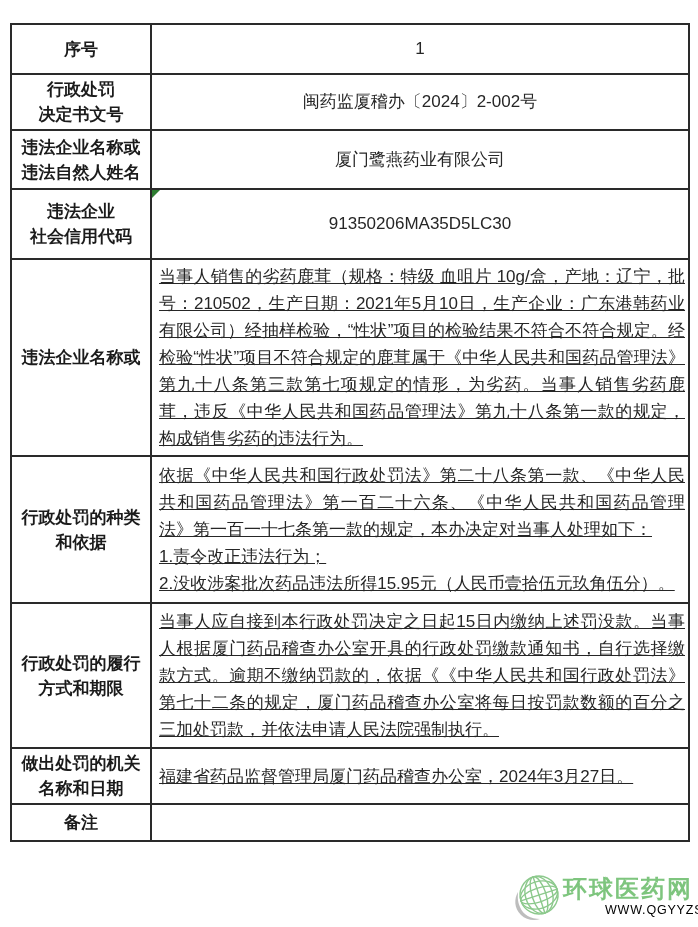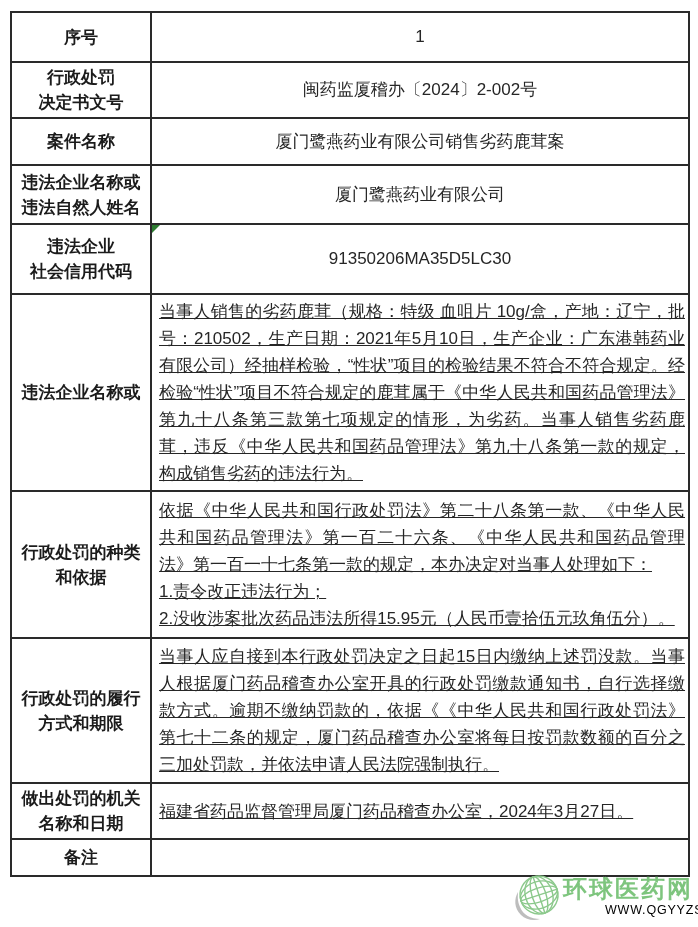--- a/index.html
+++ b/index.html
@@ -7,21 +7,21 @@
   body {
     width: 698px; height: 927px;
     background: #ffffff;
     font-family: "Liberation Sans", sans-serif;
     position: relative;
     overflow: hidden;
     color: #262626;
   }
   table.penalty-table {
     position: absolute;
-    left: 10px; top: 11px;
+    left: 10px; top: 23px;
     width: 678px;
     border-collapse: collapse;
     table-layout: fixed;
   }
   col.c-label { width: 140px; }
   col.c-value { width: 538px; }
   th, td {
     border: 2px solid #2a2a2a;
     padding: 0;
     overflow: hidden;
@@ -114,26 +114,20 @@
           <span class="vtext">1</span>
         </td>
     </tr>
     <tr class="r2 v-center">
       <th class="label-cell">行政处罚
 决定书文号</th>
       <td class="value-cell">
           <span class="vtext">闽药监厦稽办〔2024〕2-002号</span>
         </td>
     </tr>
-    <tr class="r3 v-center">
-      <th class="label-cell">案件名称</th>
-      <td class="value-cell">
-          <span class="vtext">厦门鹭燕药业有限公司销售劣药鹿茸案</span>
-        </td>
-    </tr>
     <tr class="r4 v-center">
       <th class="label-cell">违法企业名称或
 违法自然人姓名</th>
       <td class="value-cell">
           <span class="vtext">厦门鹭燕药业有限公司</span>
         </td>
     </tr>
     <tr class="r5 v-center">
       <th class="label-cell">违法企业
 社会信用代码</th>

